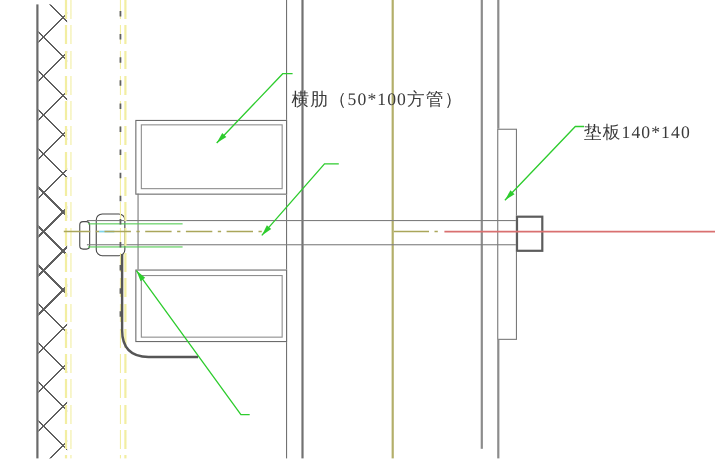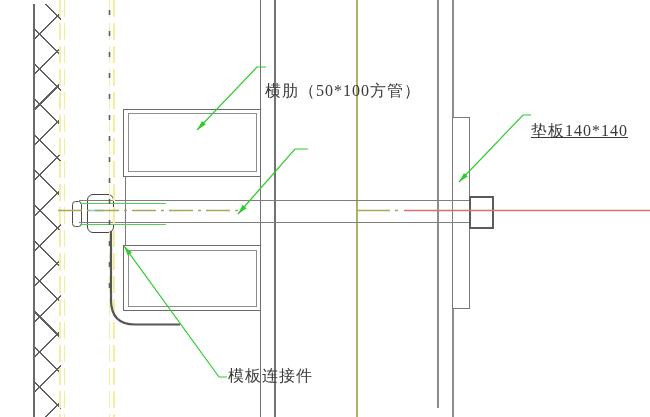--- a/index.html
+++ b/index.html
@@ -68,16 +68,15 @@
     <polygon points="0,0 -10,-2.6 -10,2.6" fill="#2ecc2e" transform="translate(238,214) rotate(131.2)"></polygon>
 
     <polyline points="531,115 523,115 459,182" fill="none" stroke="#2ecc2e" stroke-width="1.2"></polyline>
     <polygon points="0,0 -10,-2.6 -10,2.6" fill="#2ecc2e" transform="translate(459,182) rotate(133.7)"></polygon>
 
     <polyline points="227,377 219,377 124,246" fill="none" stroke="#2ecc2e" stroke-width="1.2"></polyline>
     <polygon points="0,0 -10,-2.6 -10,2.6" fill="#2ecc2e" transform="translate(124,246) rotate(-126)"></polygon>
   </svg>
 
   <div class="label" style="left:265px;top:57px;margin-top:24px;">横肋（50*100方管）</div>
-  <div class="label" style="left:531px;top:121px;text-decoration:underline;">垫板140*140</div>
-  <div class="label" style="left:228px;top:366px;">模板连接件</div>
+  <div class="label" style="left:531px;top:111px;">垫板140*140</div>
 
 </div>
 
 </body></html>

